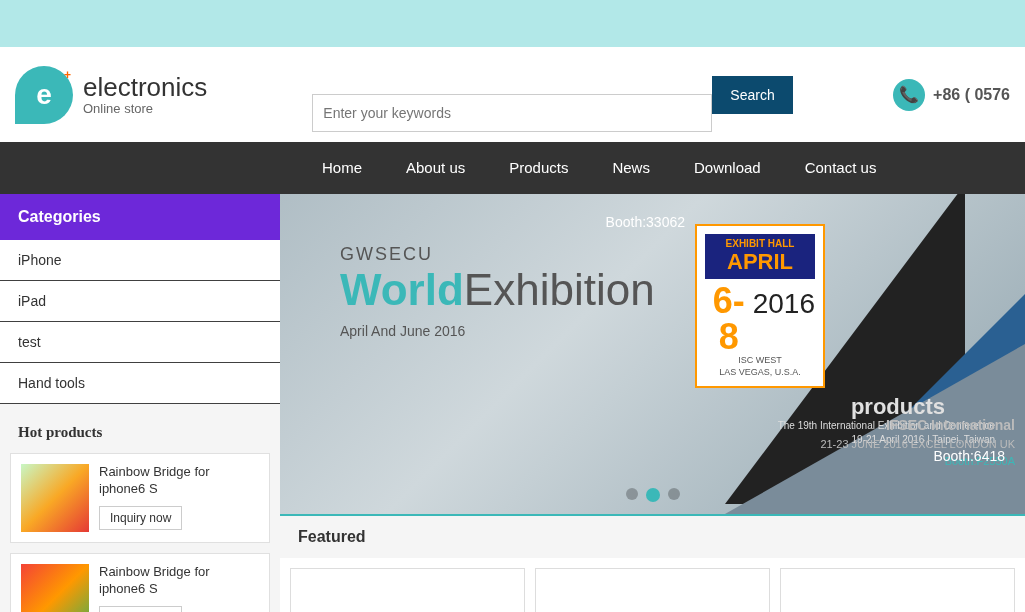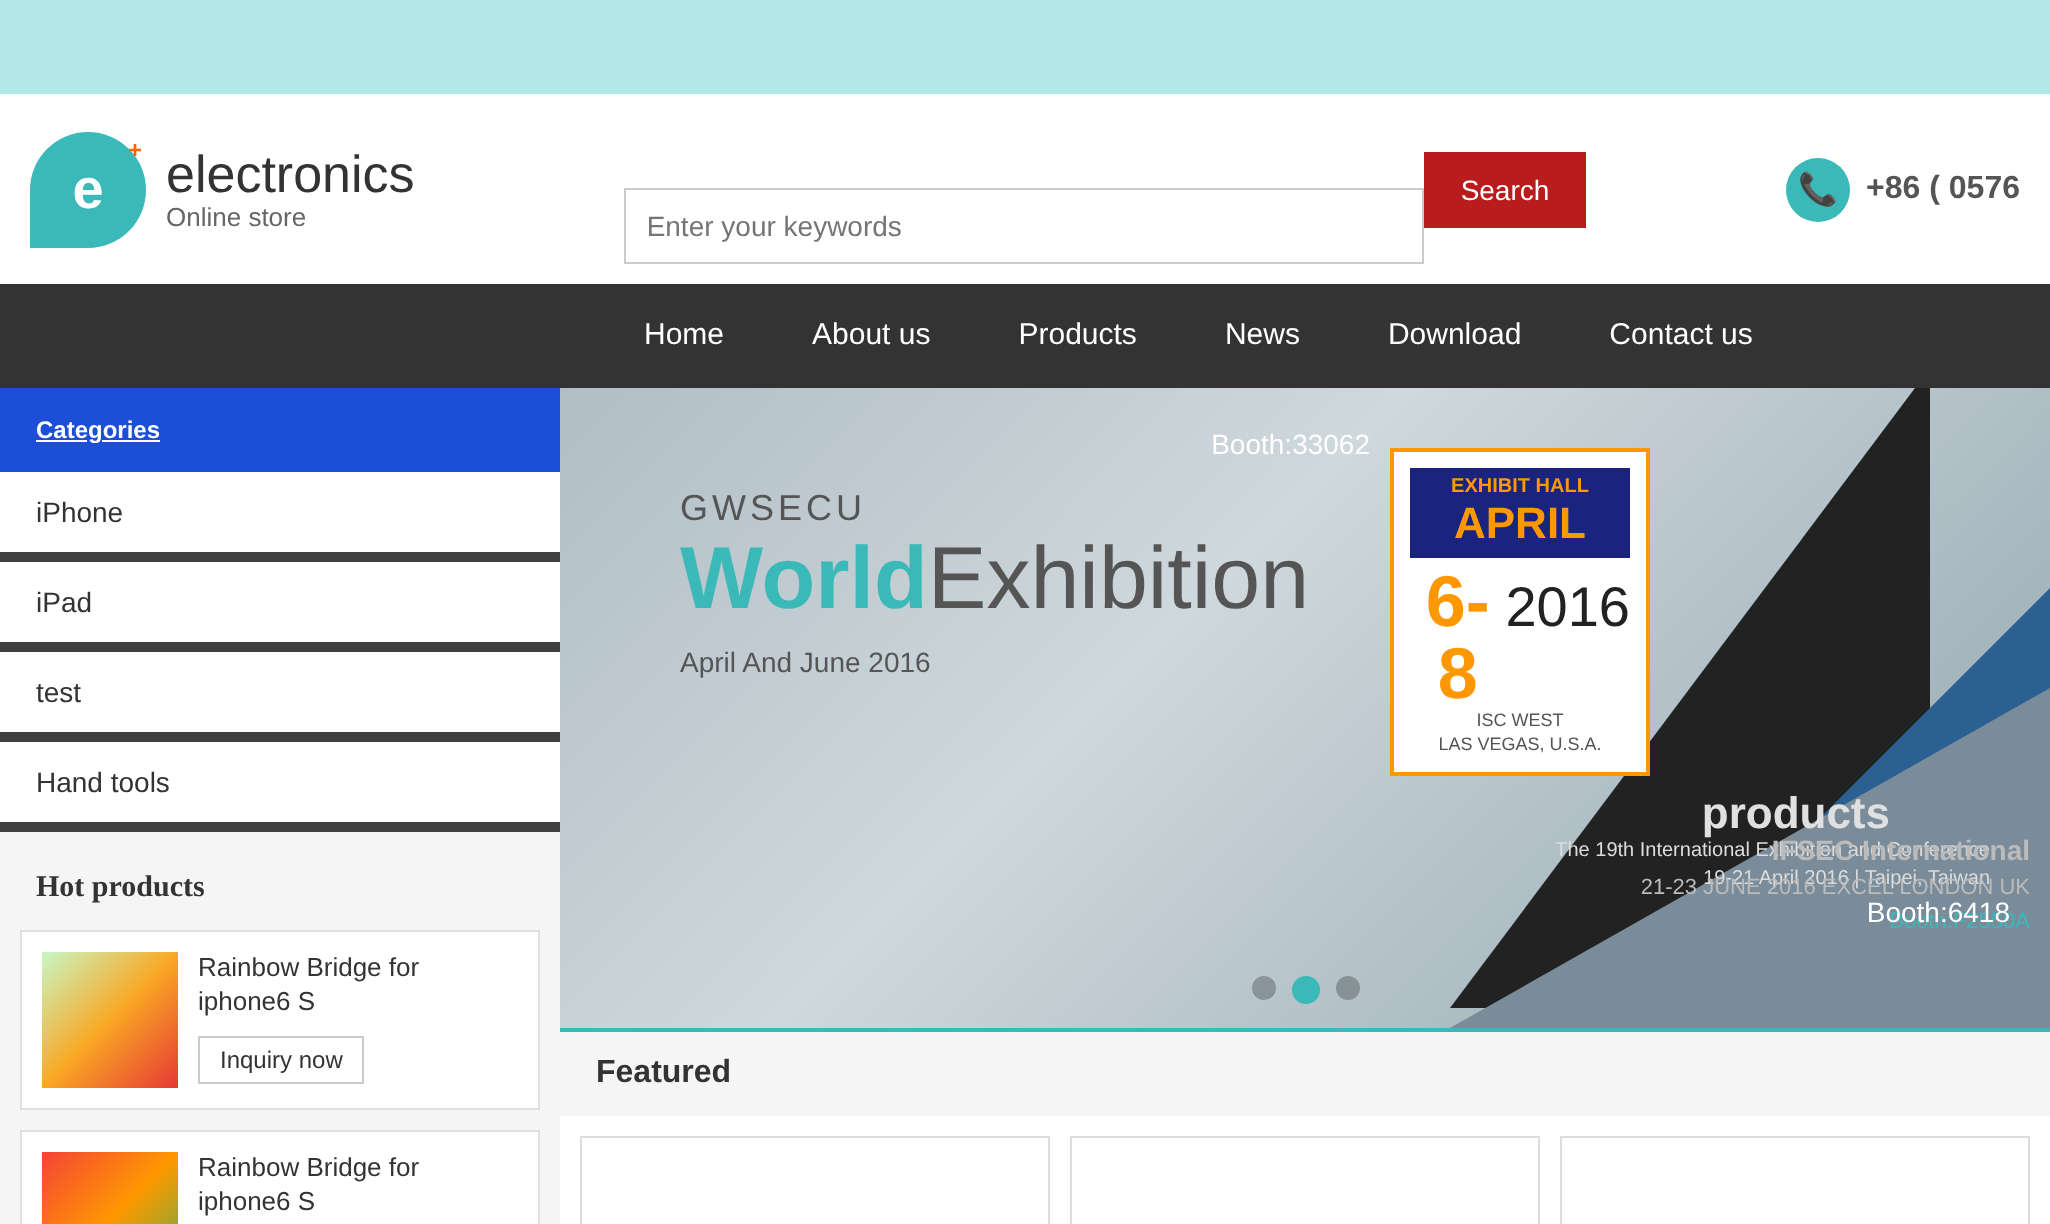--- a/index.html
+++ b/index.html
@@ -72,21 +72,21 @@
       width: 400px;
       height: 38px;
       border: 1px solid #ccc;
       padding: 0 10px;
       font-size: 14px;
       color: #aaa;
       outline: none;
       margin-top: 36px;
     }
     .search-btn {
-      background: #b91c1c;
+      background: #0c4a6e;
       color: #fff;
       border: none;
       padding: 0 18px;
       height: 38px;
       cursor: pointer;
       font-size: 14px;
     }
 
     .phone-area {
       display: flex;
@@ -135,33 +135,32 @@
     }
 
     
     .sidebar {
       width: 280px;
       flex-shrink: 0;
       background: #f5f5f5;
       min-height: 465px;
     }
     .sidebar-categories-header {
-      background: #1d4ed8;
-      color: #fff;
-      font-size: 12px;
+      background: #6d28d9;
+      color: #fff;
+      font-size: 16px;
       font-weight: bold;
       padding: 14px 18px;
-      text-decoration: underline;
     }
     .sidebar-menu a {
       display: block;
       padding: 12px 18px;
       color: #333;
       text-decoration: none;
-      border-bottom: 5px solid #404040;
+      border-bottom: 1px solid #404040;
       background: #fff;
     }
 
     .hot-products-section {
       padding: 12px 10px;
     }
     .hot-products-title {
       font-size: 15px;
       font-weight: bold;
       color: #333;

